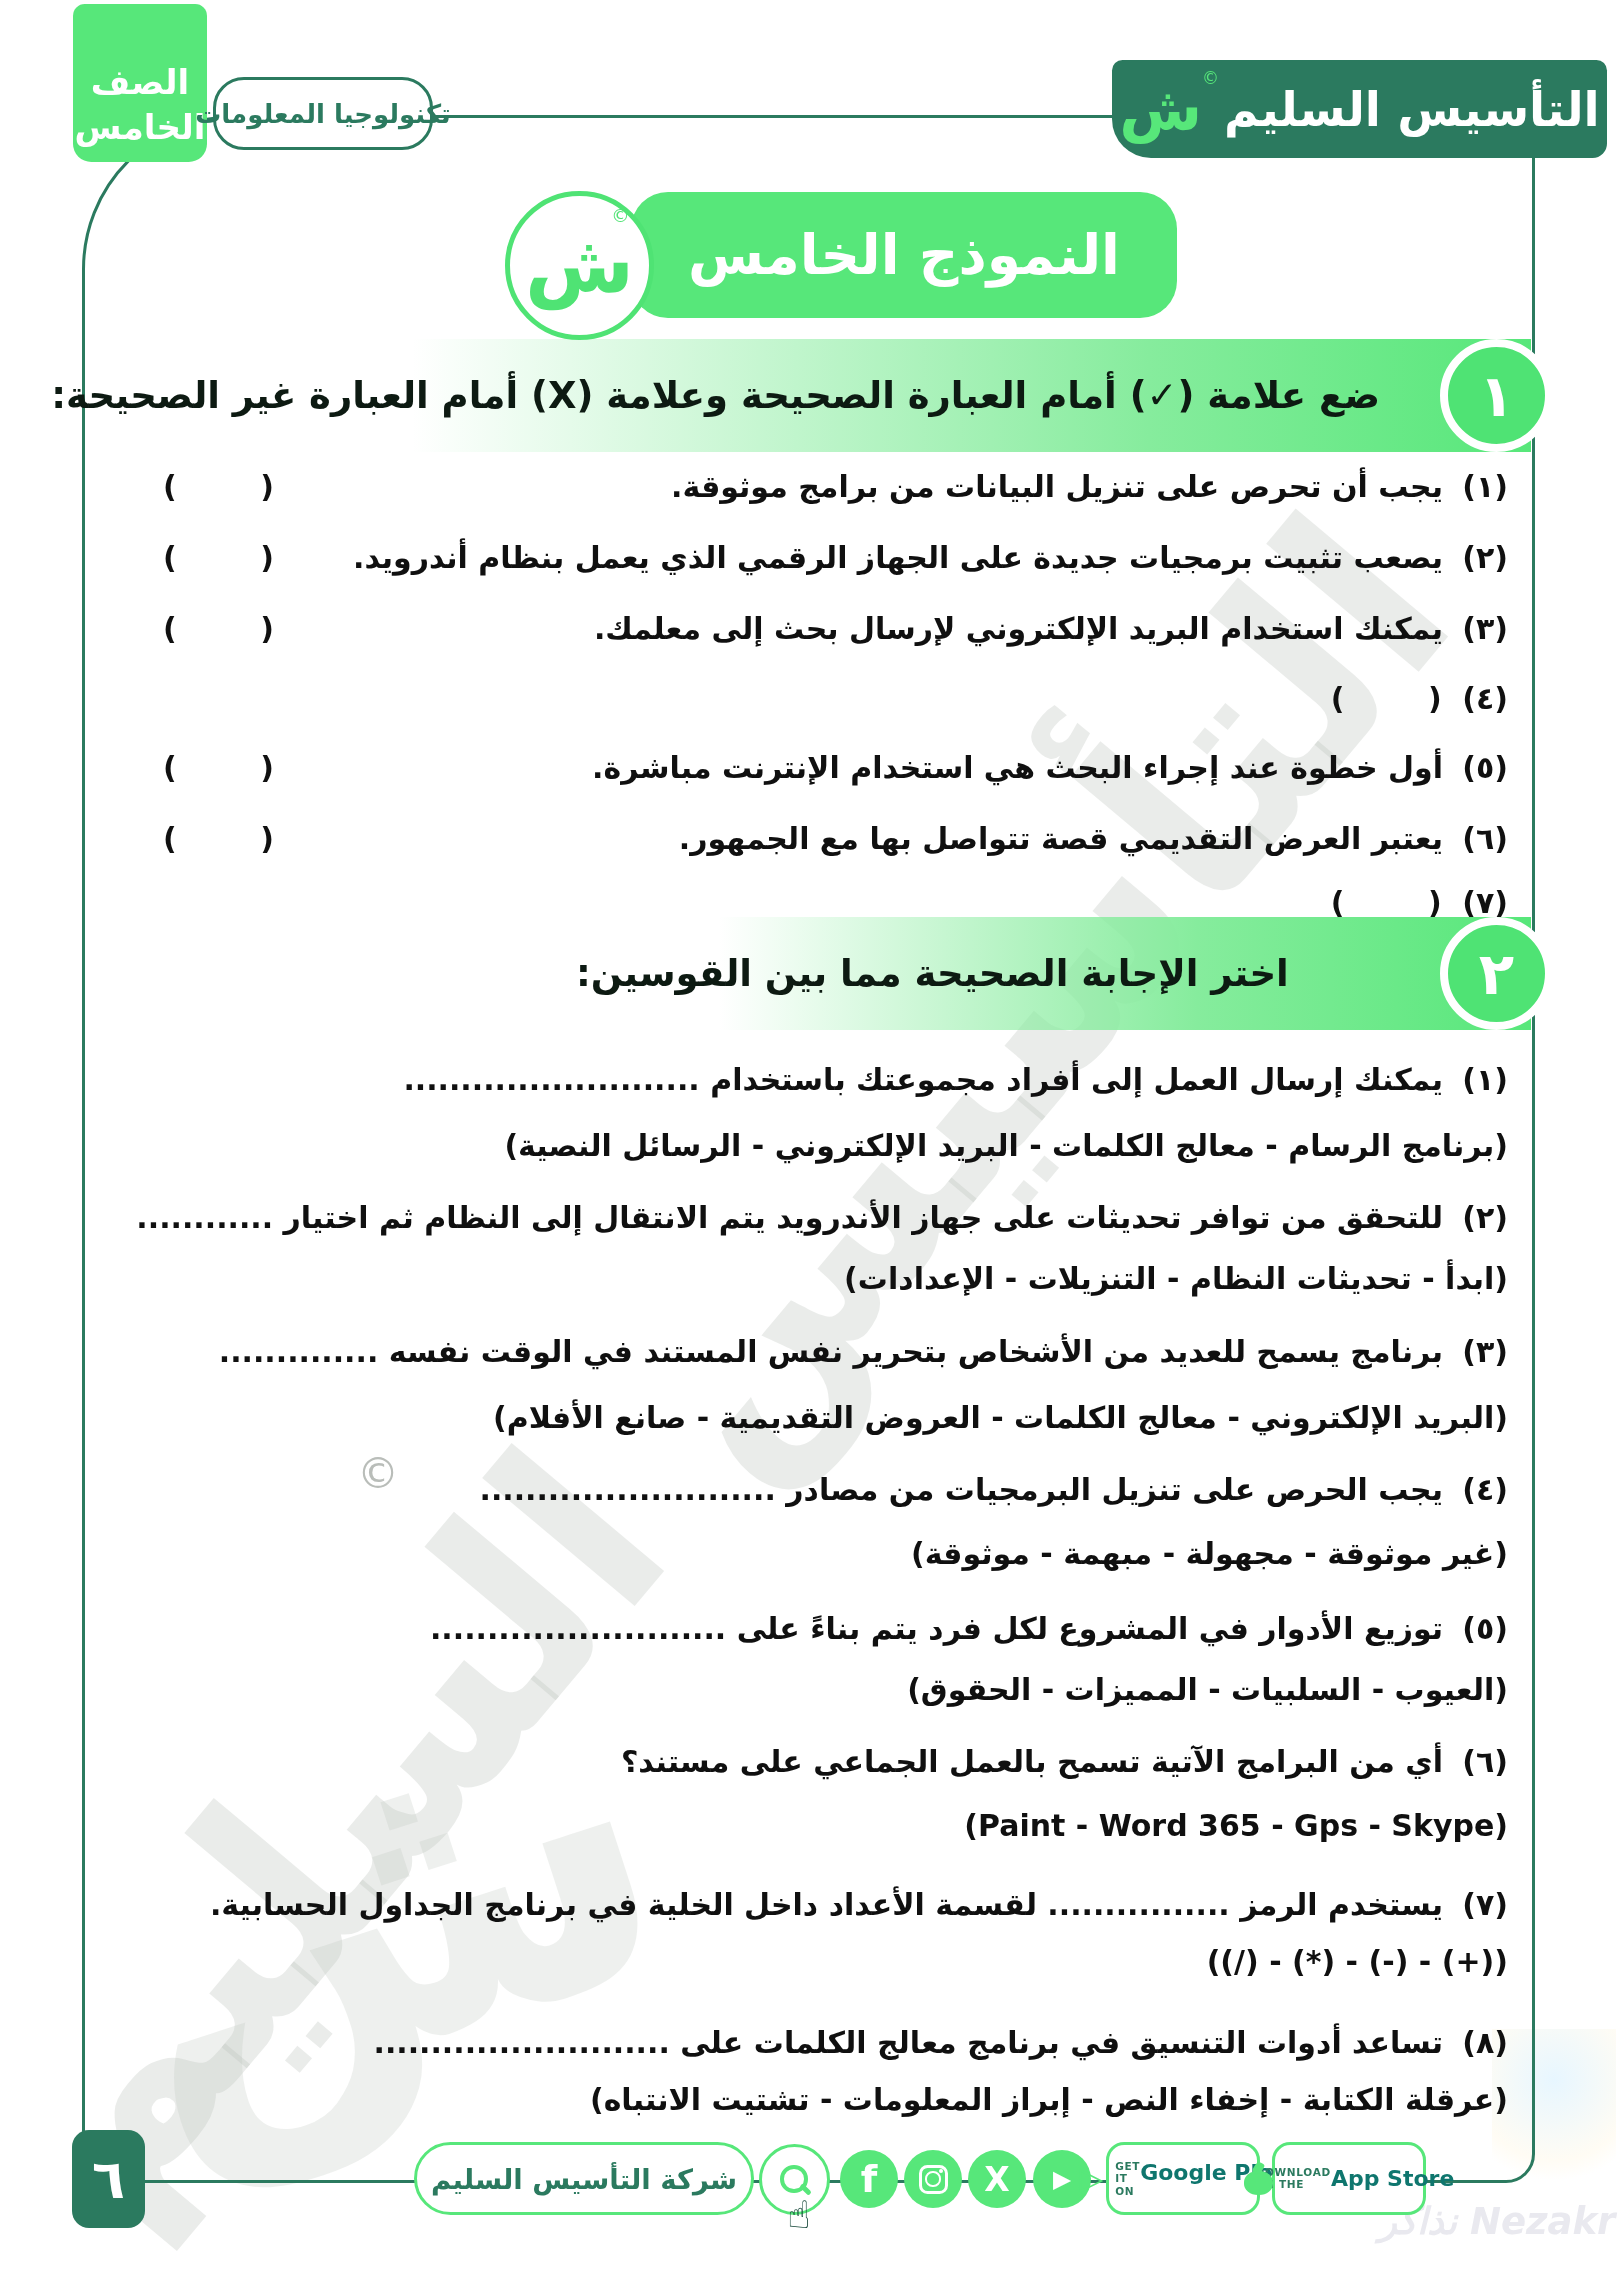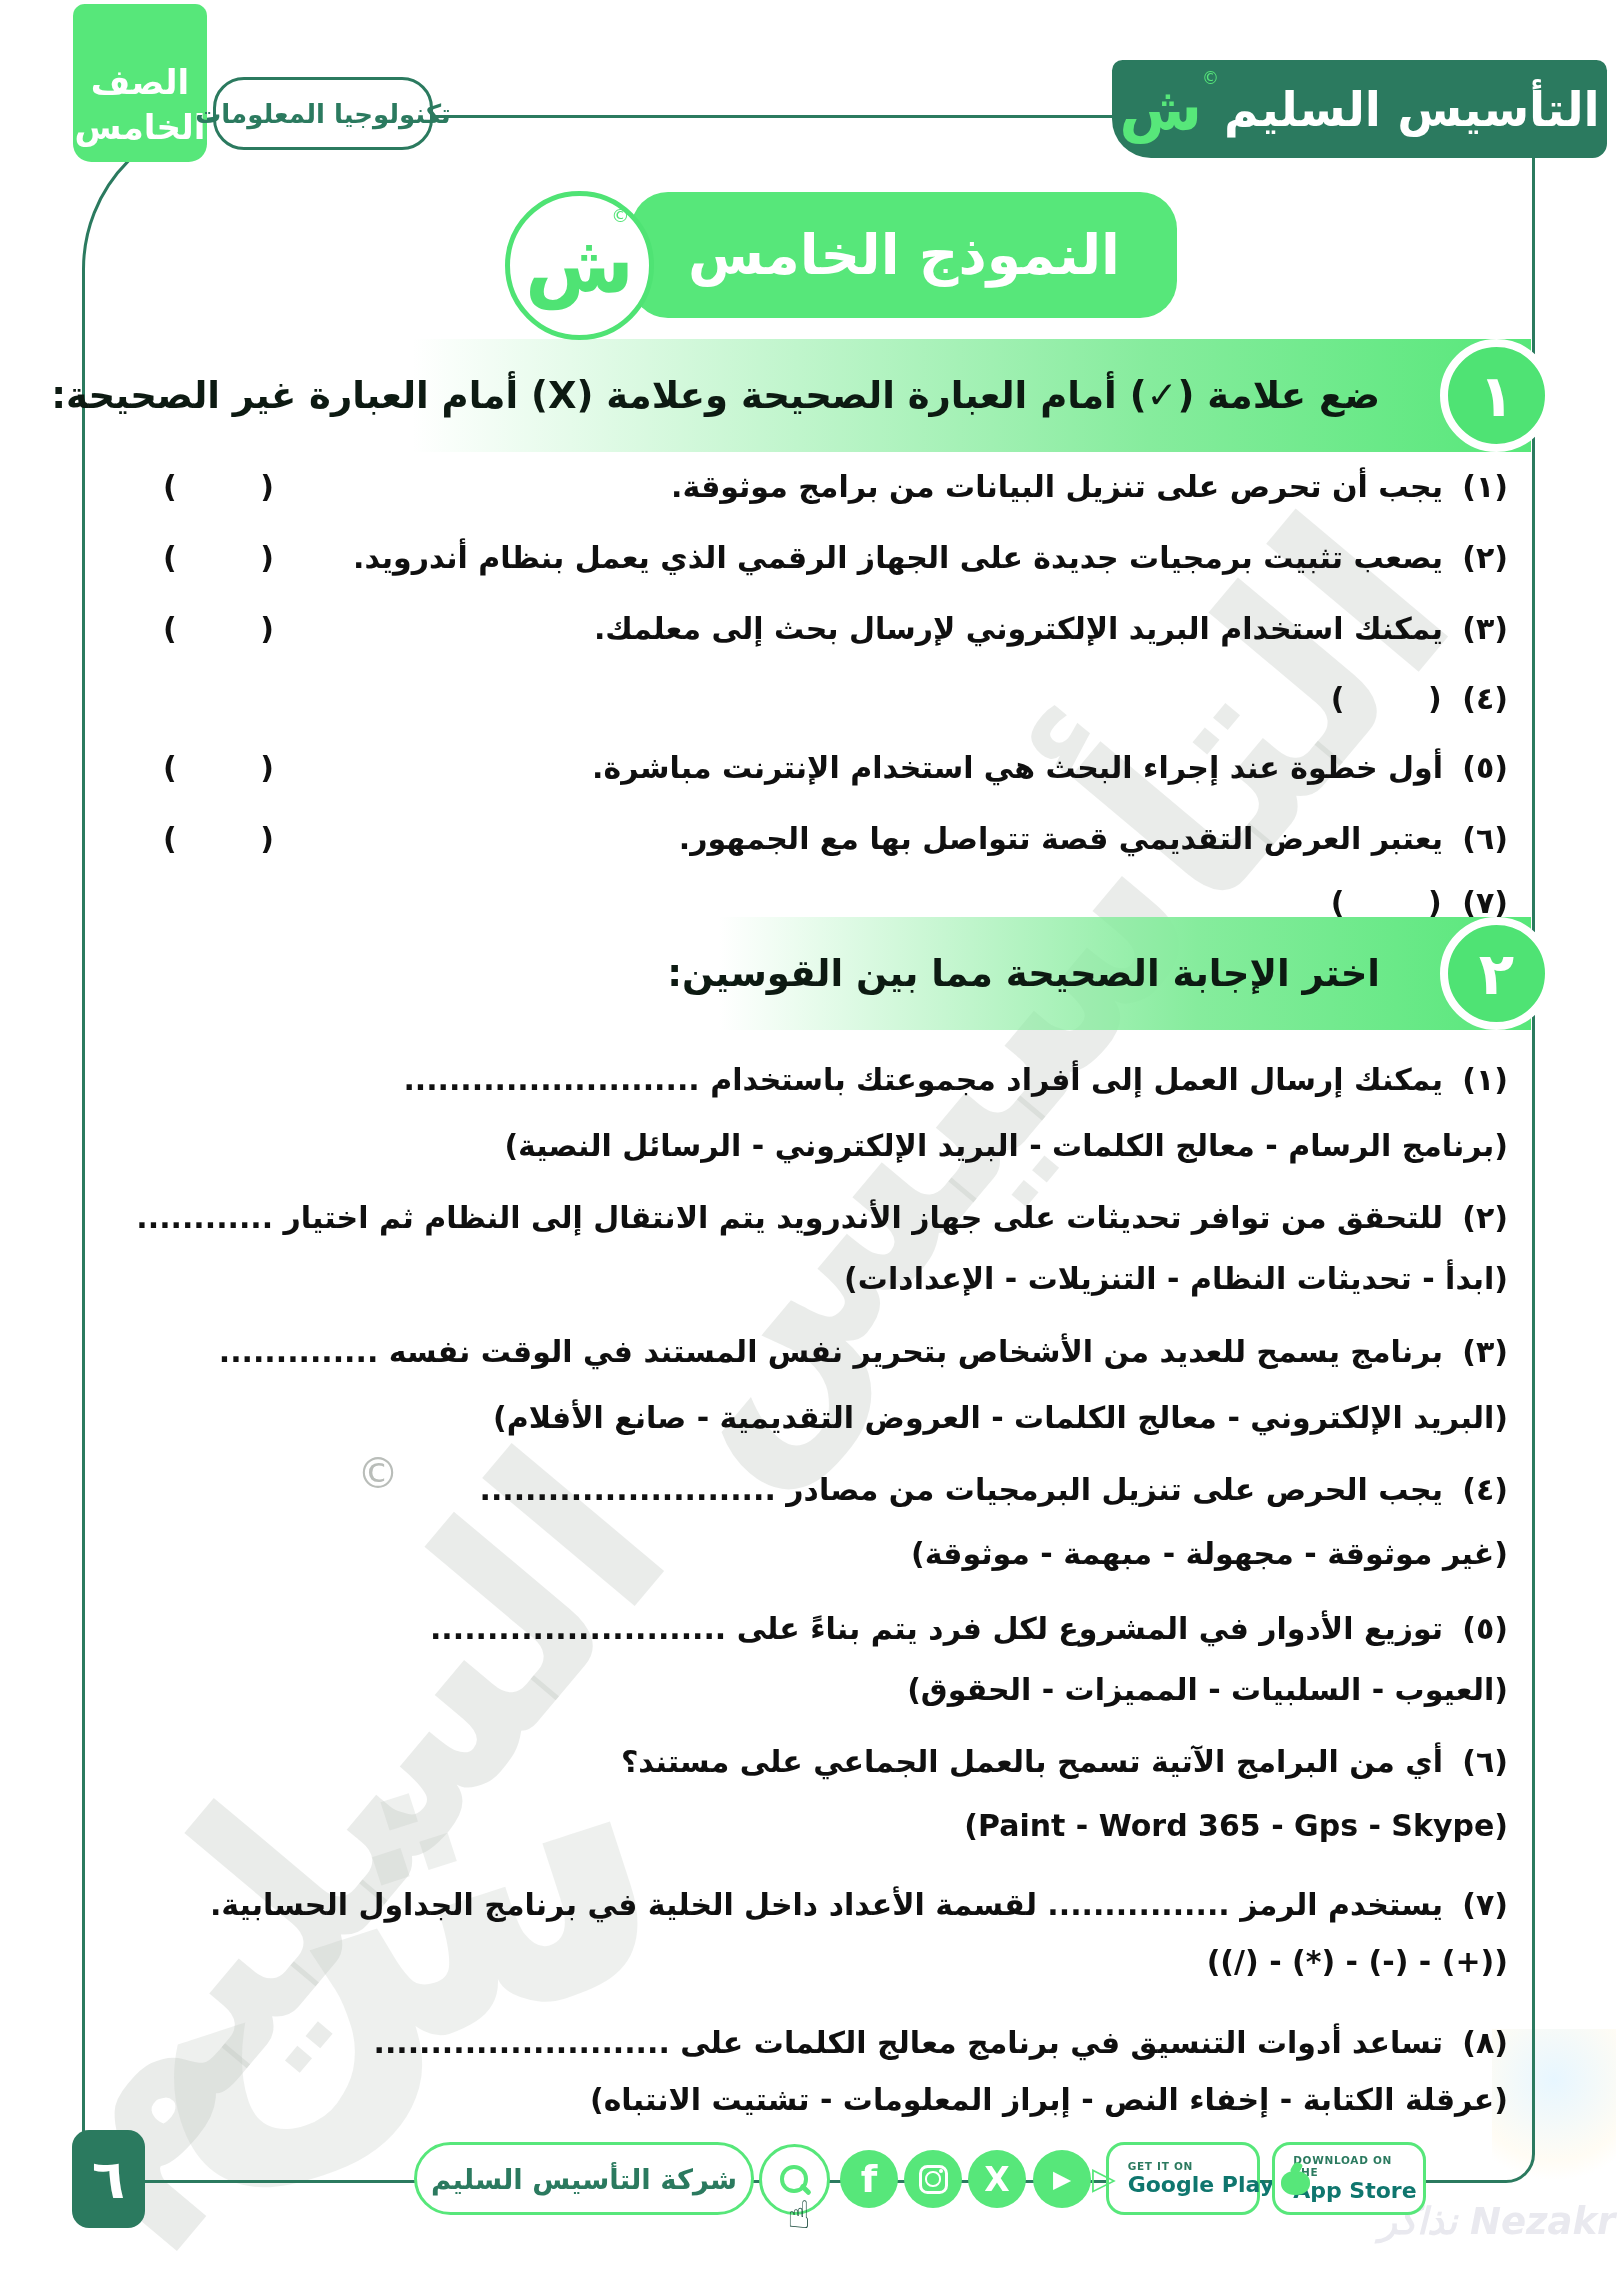--- a/index.html
+++ b/index.html
@@ -67,21 +67,21 @@
   }
   .title-circle .logo-glyph { font-size:79px; color:#4FE374; font-weight:bold; line-height:1; }
   .title-circle .circ-copy { position:absolute; top:9.2px; right:19.6px; font-size:18.3px; color:#4FE374; }
   
   .band { position:absolute; right:92px; height:113px; z-index:2; display:flex; align-items:center; }
   #band1 { left:167px; top:339px;
     background:linear-gradient(to left, #57E77A 0%, #86ec9d 28%, rgba(87,231,122,0) 82%); border-radius:0 0 0 52px; }
   #band2 { left:576px; top:917px;
     background:linear-gradient(to left, #57E77A 0%, #86ec9d 35%, rgba(87,231,122,0) 85%); border-radius:0 0 0 52px; }
   .band-title {
-    width:100%; direction:rtl; text-align:right; padding-right:151px; box-sizing:border-box;
+    width:100%; direction:rtl; text-align:left; padding-right:151px; box-sizing:border-box;
     font-size:37px; font-weight:bold; color:#0d1a12; white-space:nowrap;
   }
   .sec-circle {
     position:absolute; left:1440px; width:113px; height:113px; box-sizing:border-box;
     background:#4FE374; border:8.5px solid #fff; border-radius:50%; z-index:4;
     display:flex; align-items:center; justify-content:center;
   }
   #circle1 { top:339px; } #circle2 { top:917px; }
   .sec-circle span { color:#fff; font-size:58px; font-weight:bold; line-height:1; }
   
@@ -130,21 +130,21 @@
   #soc-fb span { font-size:38px; } #soc-x span { font-size:33px; } #soc-yt span { font-size:23.6px; }
   .ig-box { width:29px; height:29px; border:3.3px solid #fff; border-radius:8.5px; position:relative; box-sizing:border-box; }
   .ig-box::before { content:''; position:absolute; inset:3.9px; border:2.6px solid #fff; border-radius:50%; }
   .ig-box::after { content:''; position:absolute; width:4.6px; height:4.6px; background:#fff; border-radius:50%; top:1.3px; right:1.3px; }
   .store-badge {
     position:absolute; top:2142px; height:73px; z-index:6; box-sizing:border-box;
     background:#fff; border:3.3px solid #57E77A; border-radius:18.3px;
     display:flex; align-items:center; justify-content:center; gap:11.8px; padding:0 14.4px;
   }
   #gp-badge { left:1106px; width:154px; } #as-badge { left:1272px; width:154px; }
-  .store-txt { display:flex; flex-direction:column; line-height:1.15; }
+  .store-txt { display:flex; line-height:1.15; }
   .store-txt .l1 { font-size:10.5px; letter-spacing:0.7px; color:#2B7A5F; font-weight:bold; }
   .store-txt .l2 { font-size:22px; font-weight:bold; color:#0f766e; white-space:nowrap; }
   .play-tri { font-size:31px; color:#57E77A; line-height:1; }
   .apple { position:relative; width:29px; height:33px; }
   .apple::before { content:''; position:absolute; bottom:0; width:29px; height:23.6px; background:#57E77A; border-radius:48%; }
   .apple::after { content:''; position:absolute; top:0; left:10.5px; width:8.5px; height:11.8px; background:#57E77A;
     border-radius:50% 2.6px 50% 2.6px; transform:rotate(28deg); }
 </style>
 </head>
 <body>

